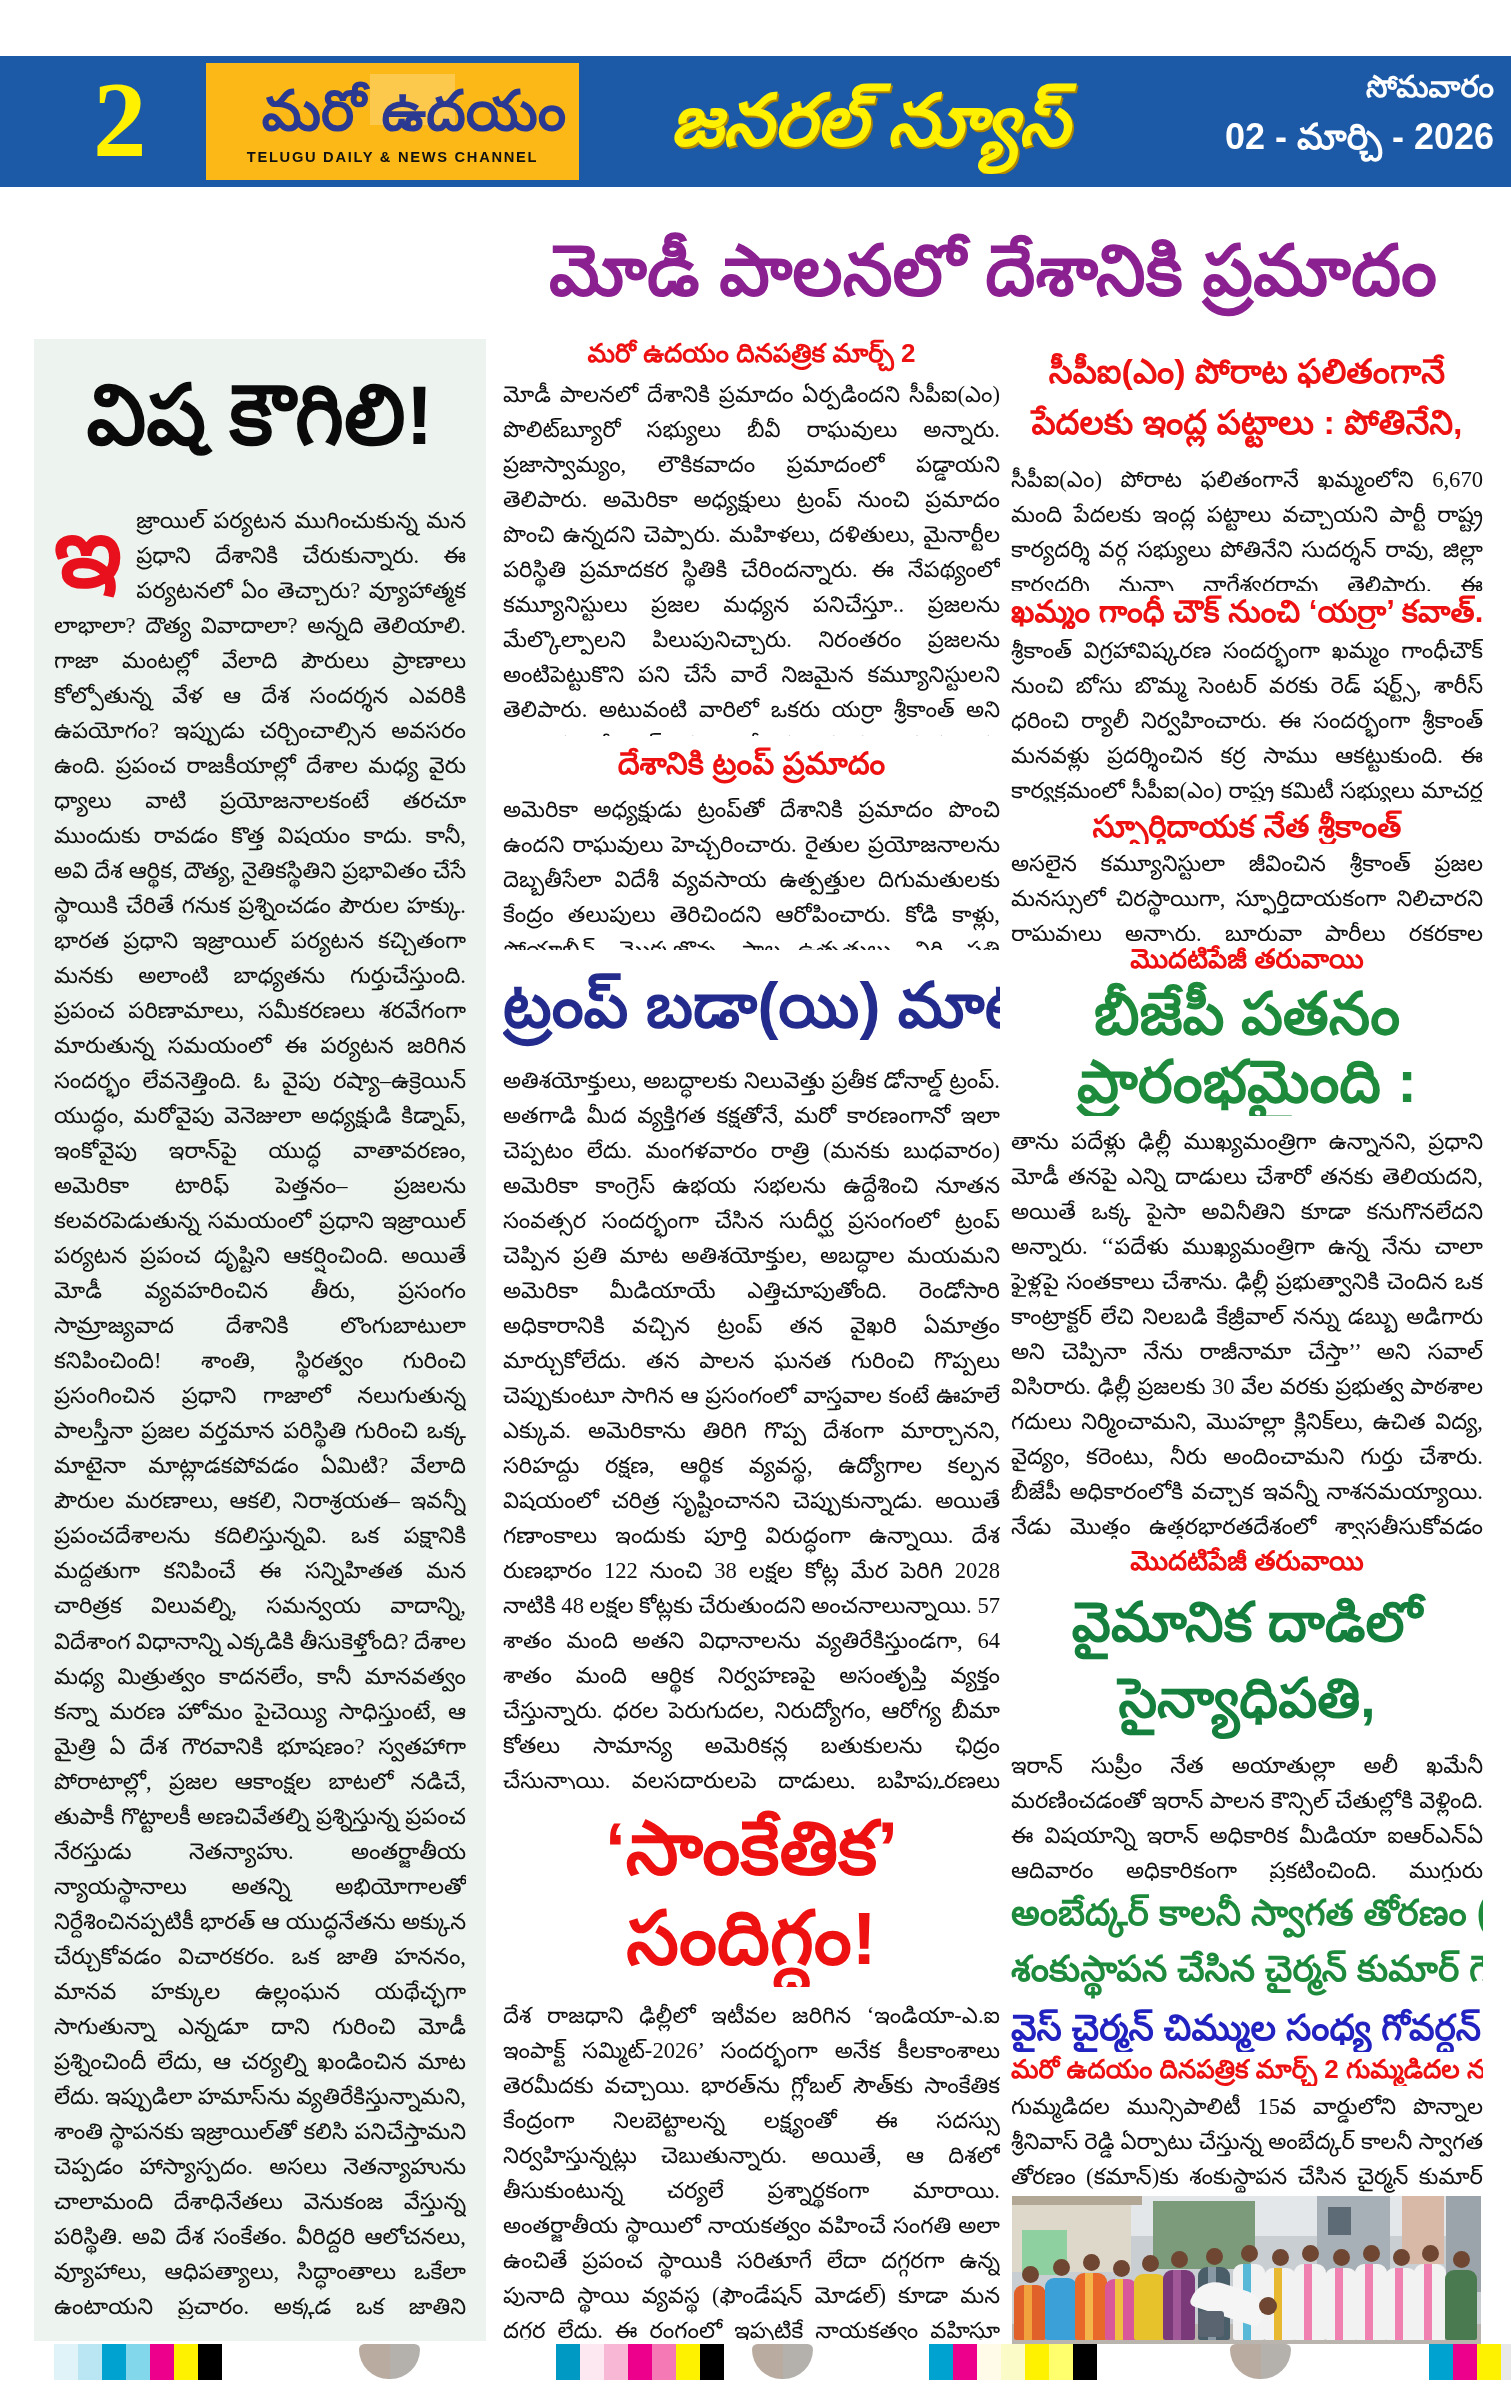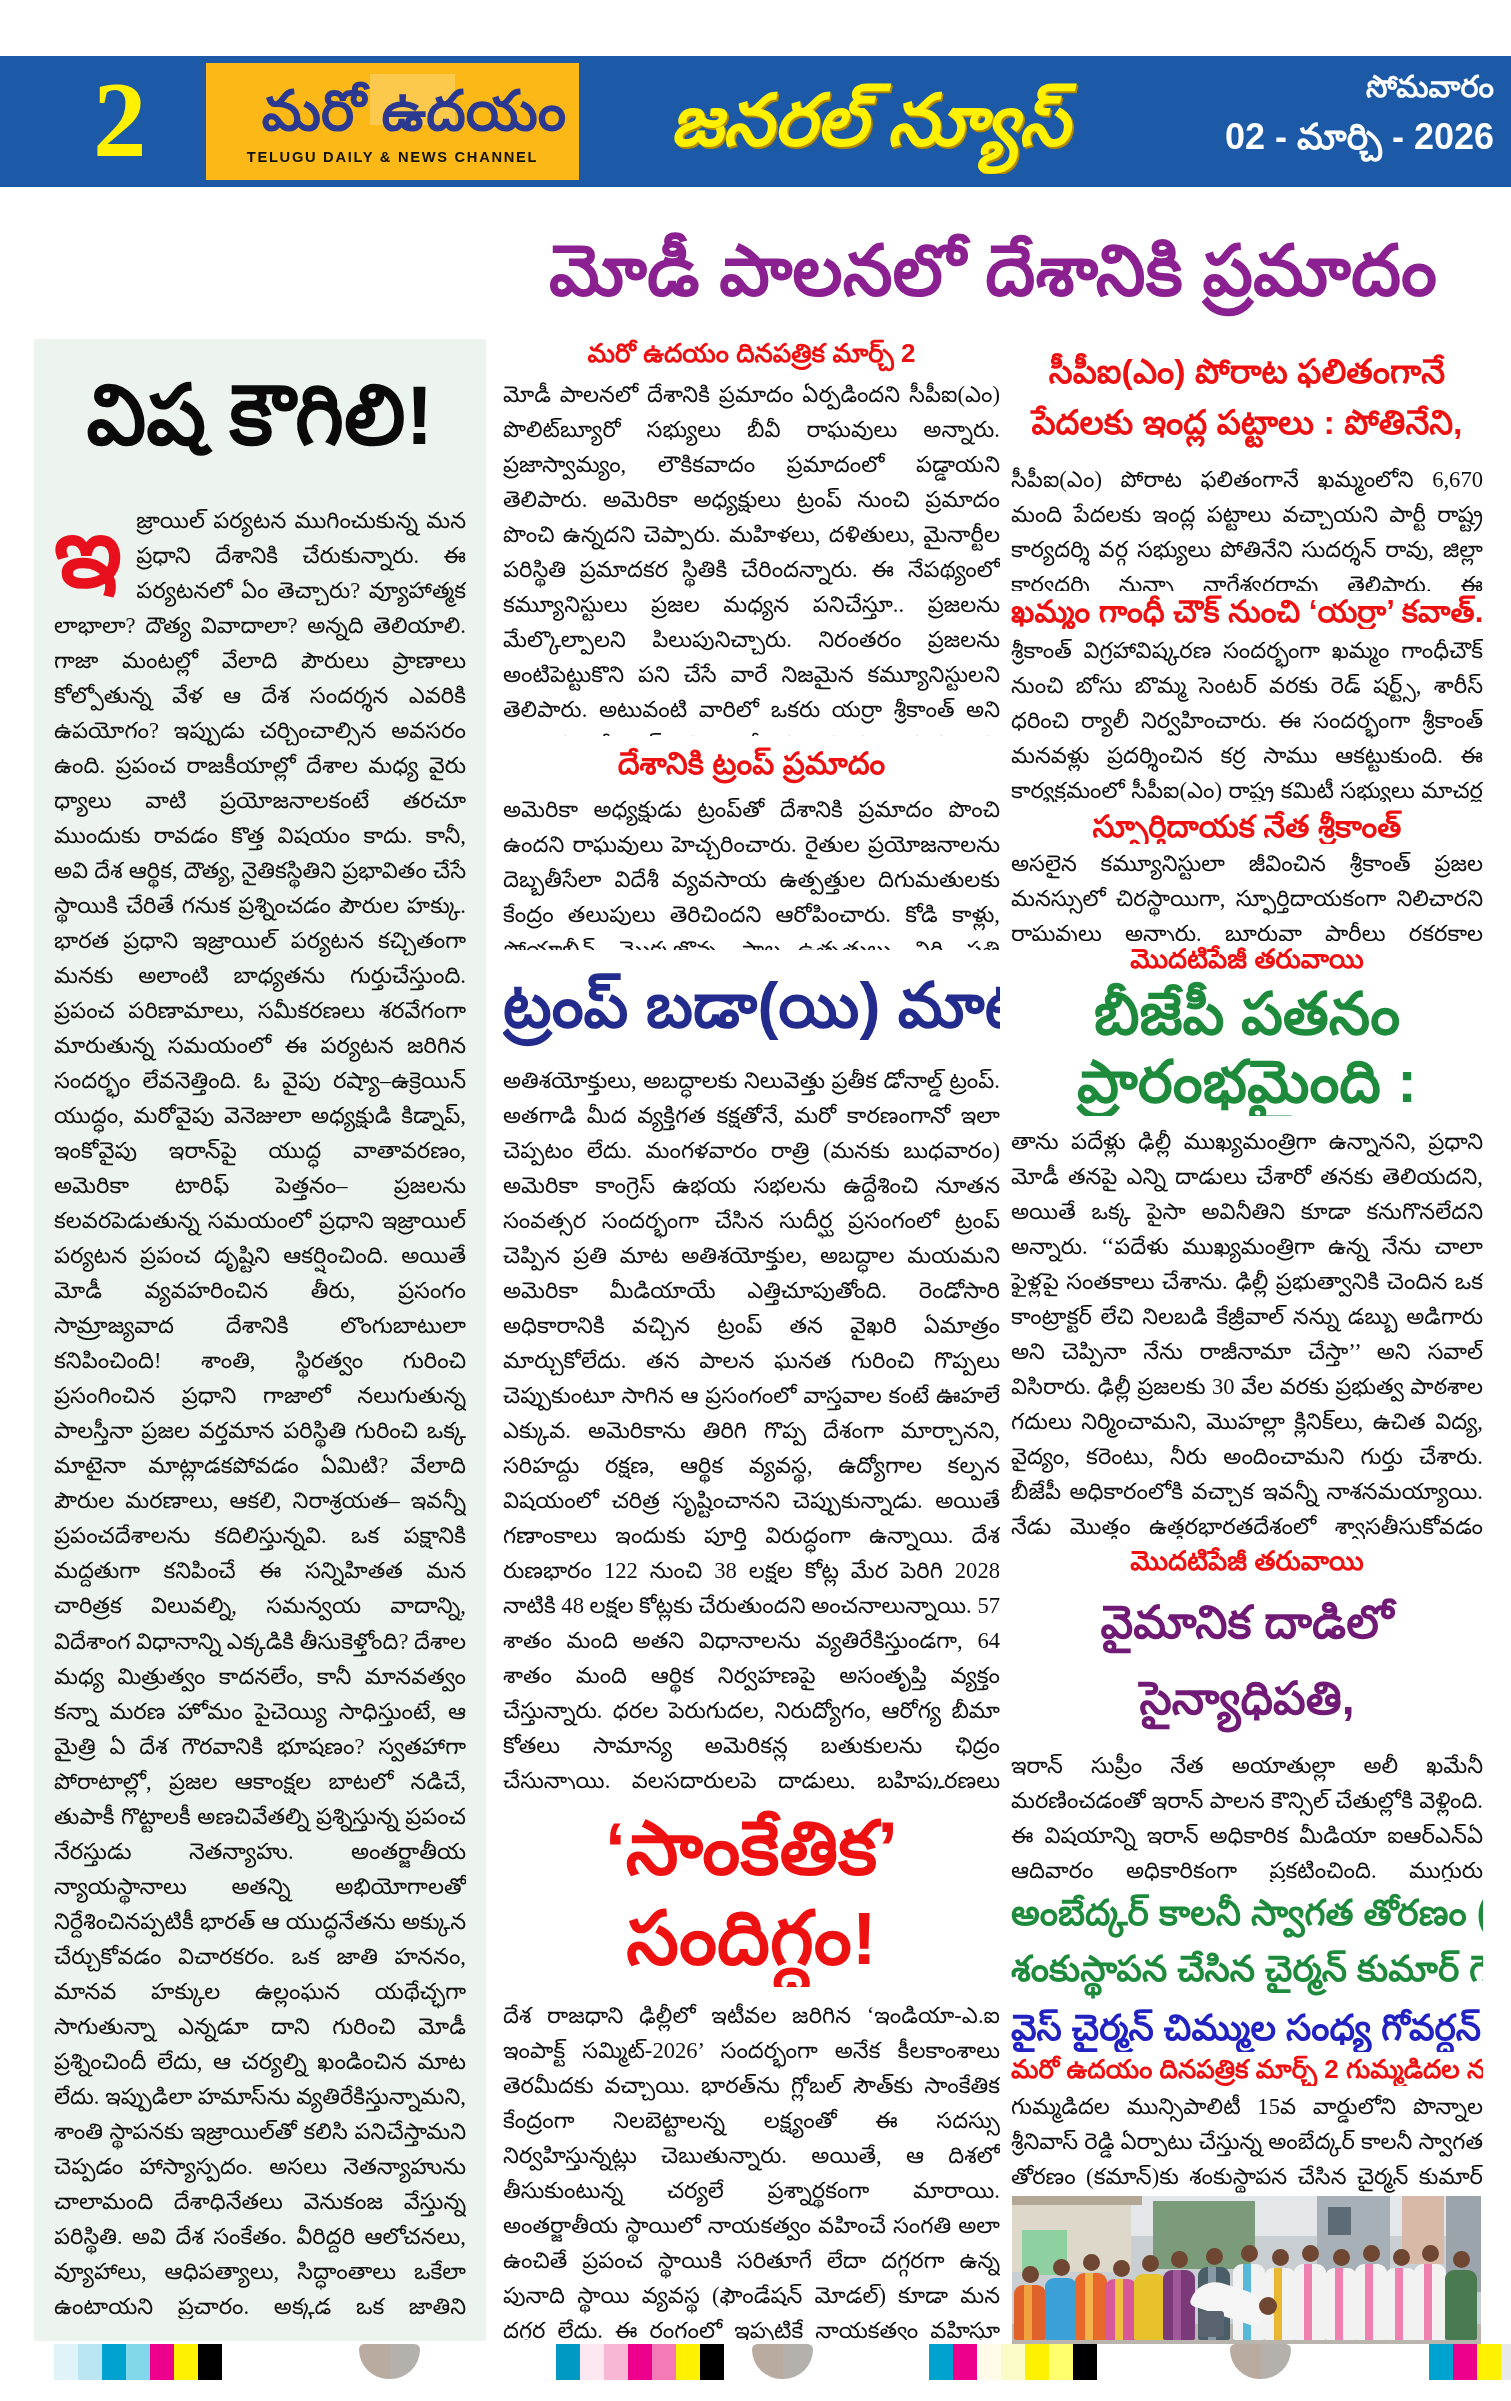--- a/index.html
+++ b/index.html
@@ -46,21 +46,21 @@
 
   
   .main-headline{position:absolute;left:503px;top:219px;width:980px;height:107px;
                  font-size:71px;line-height:104px;font-weight:bold;color:#8b2190;
                  text-align:center;white-space:nowrap;overflow:hidden;}
   .headline-navy{font-size:63px;font-weight:bold;color:#232c8c;text-align:center;
                  line-height:85px;white-space:nowrap;}
   .headline-red-big{font-size:75px;font-weight:bold;color:#ee1111;text-align:center;line-height:90px;}
   .headline-red{font-size:34px;font-weight:bold;color:#ee1111;text-align:center;line-height:1.5;}
   .headline-green{font-size:59px;font-weight:bold;color:#1e8a3c;text-align:center;line-height:68px;}
-  .headline-black{font-size:46px;font-weight:bold;color:#701a75;text-align:center;line-height:76px;}
+  .headline-black{font-size:55px;font-weight:bold;color:#15803d;text-align:center;line-height:76px;}
   .headline-green-sm{font-size:36px;font-weight:bold;color:#1e8a3c;text-align:center;line-height:56px;white-space:nowrap;}
   .headline-blue-sm{font-size:36px;font-weight:bold;color:#2222c0;text-align:center;line-height:48px;white-space:nowrap;}
 
   
   .news-photo{position:absolute;left:1012px;top:2196px;width:469px;height:148px;background:#c9ced3;overflow:hidden;}
   .ph-sky{position:absolute;left:0;top:0;width:100%;height:40px;background:#e3e7ea;}
   .ph-b1{position:absolute;left:0;top:3.4px;width:119px;height:73px;background:#ded8cb;}
   .ph-b1r{position:absolute;left:0;top:0;width:130px;height:9px;background:#b2a694;}
   .ph-b2{position:absolute;left:10.2px;top:34px;width:45px;height:45px;background:#8fd0a0;}
   .ph-tarp{position:absolute;left:141px;top:4.5px;width:102px;height:68px;background:#7b9b7b;border-radius:0 0 17px 5.6px;}

